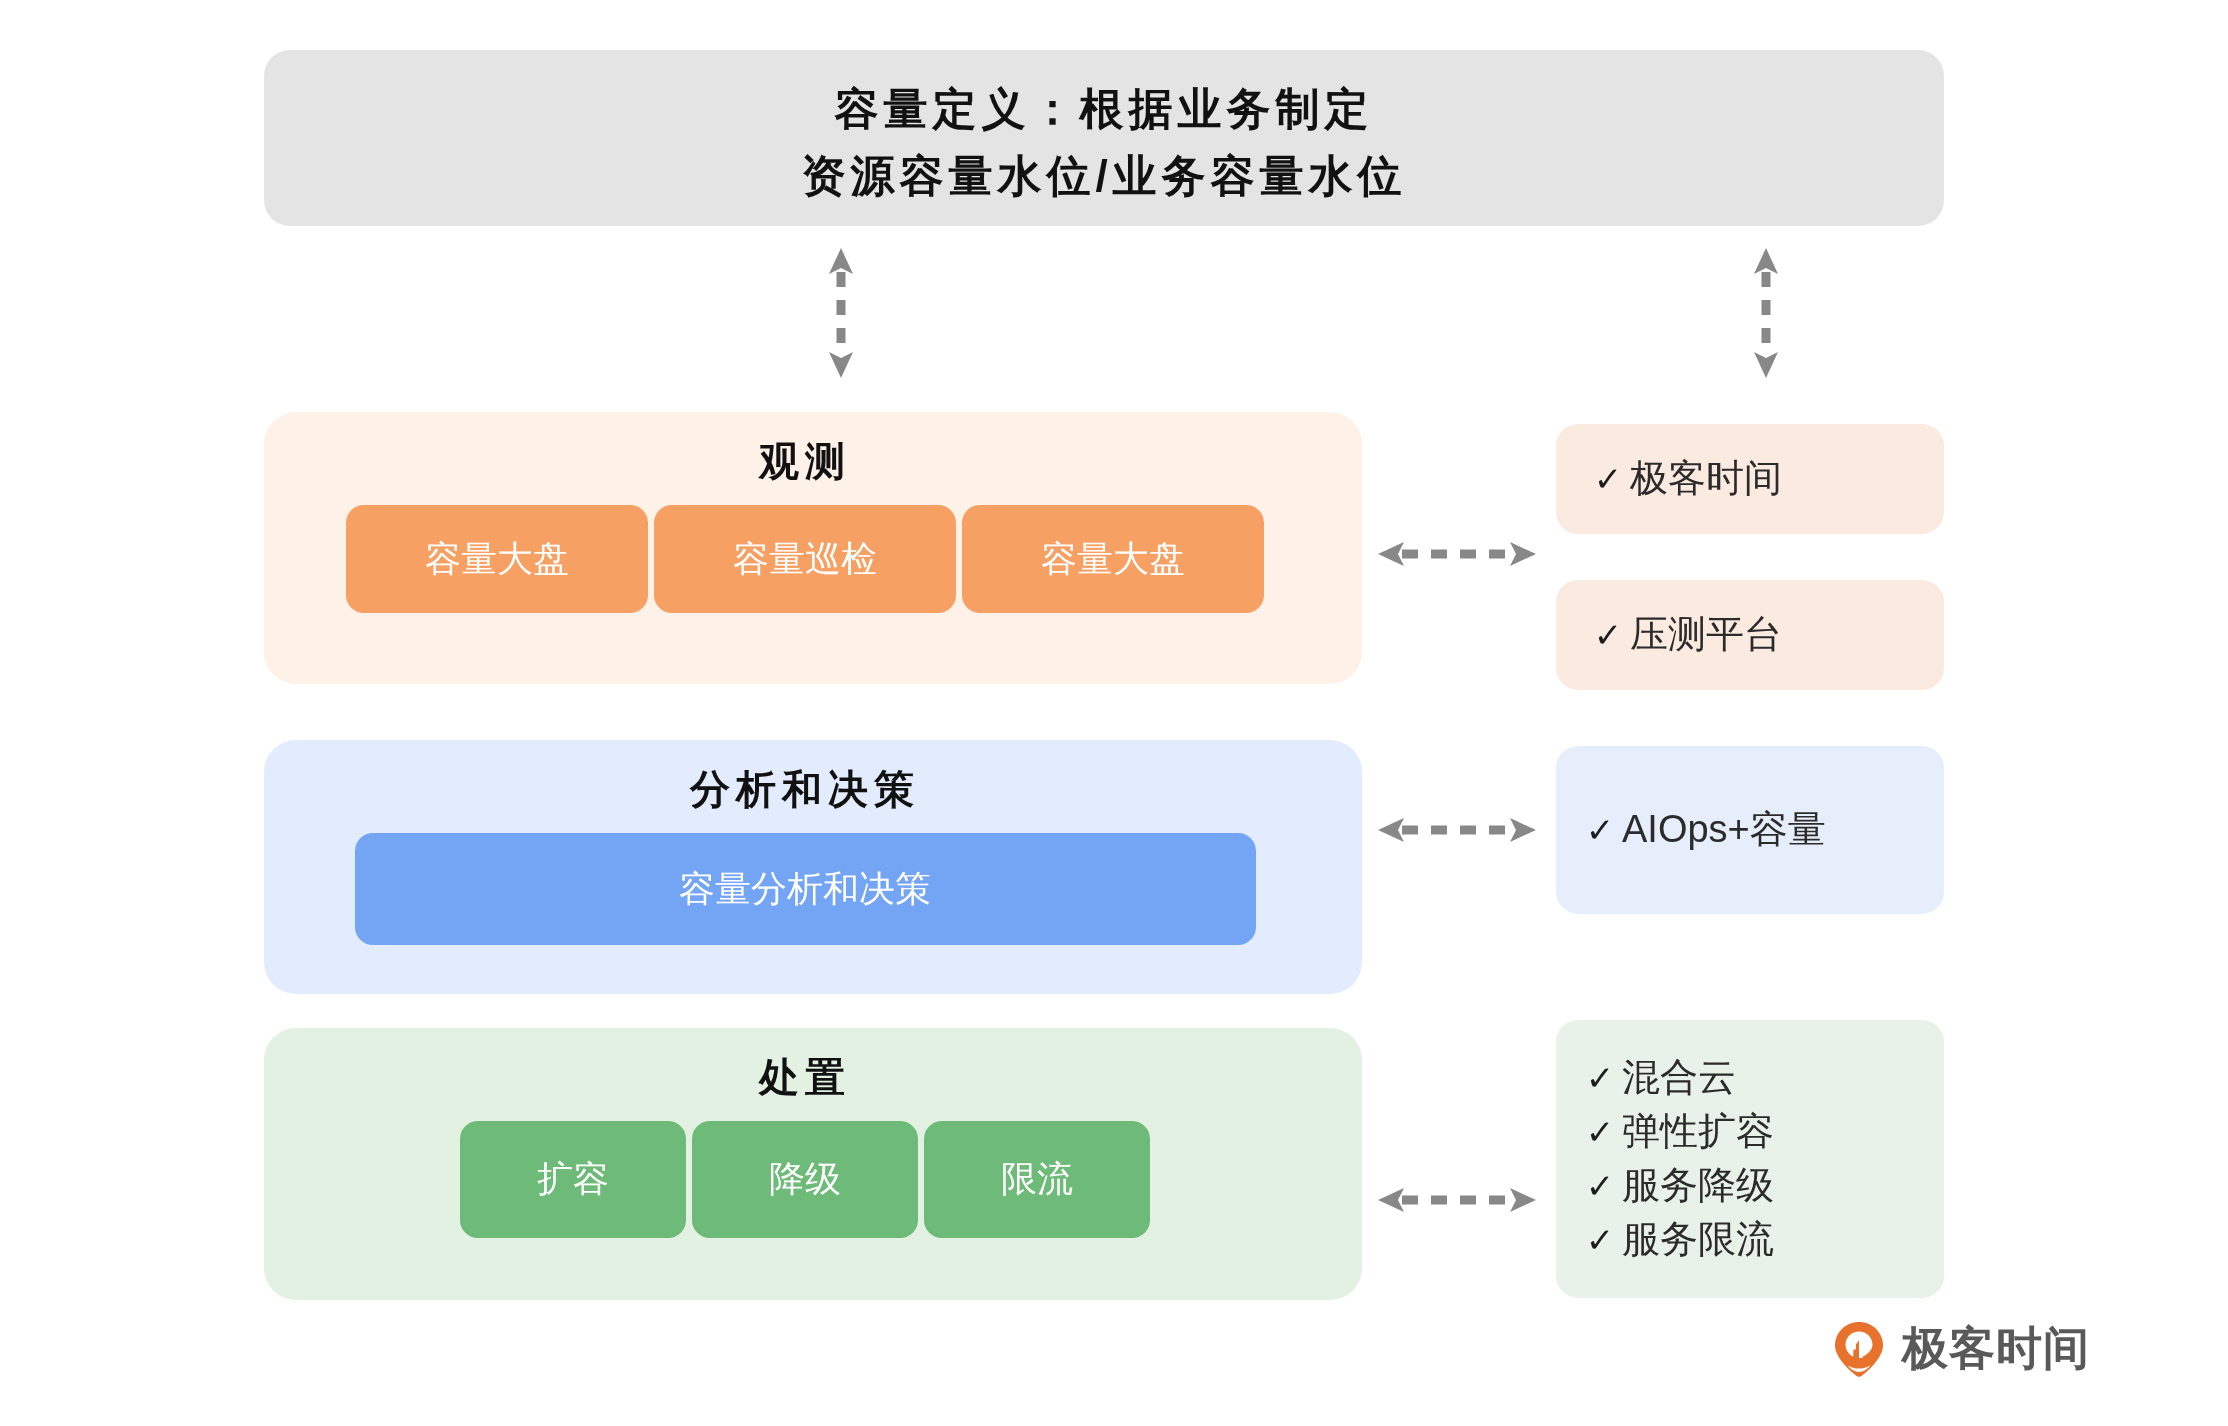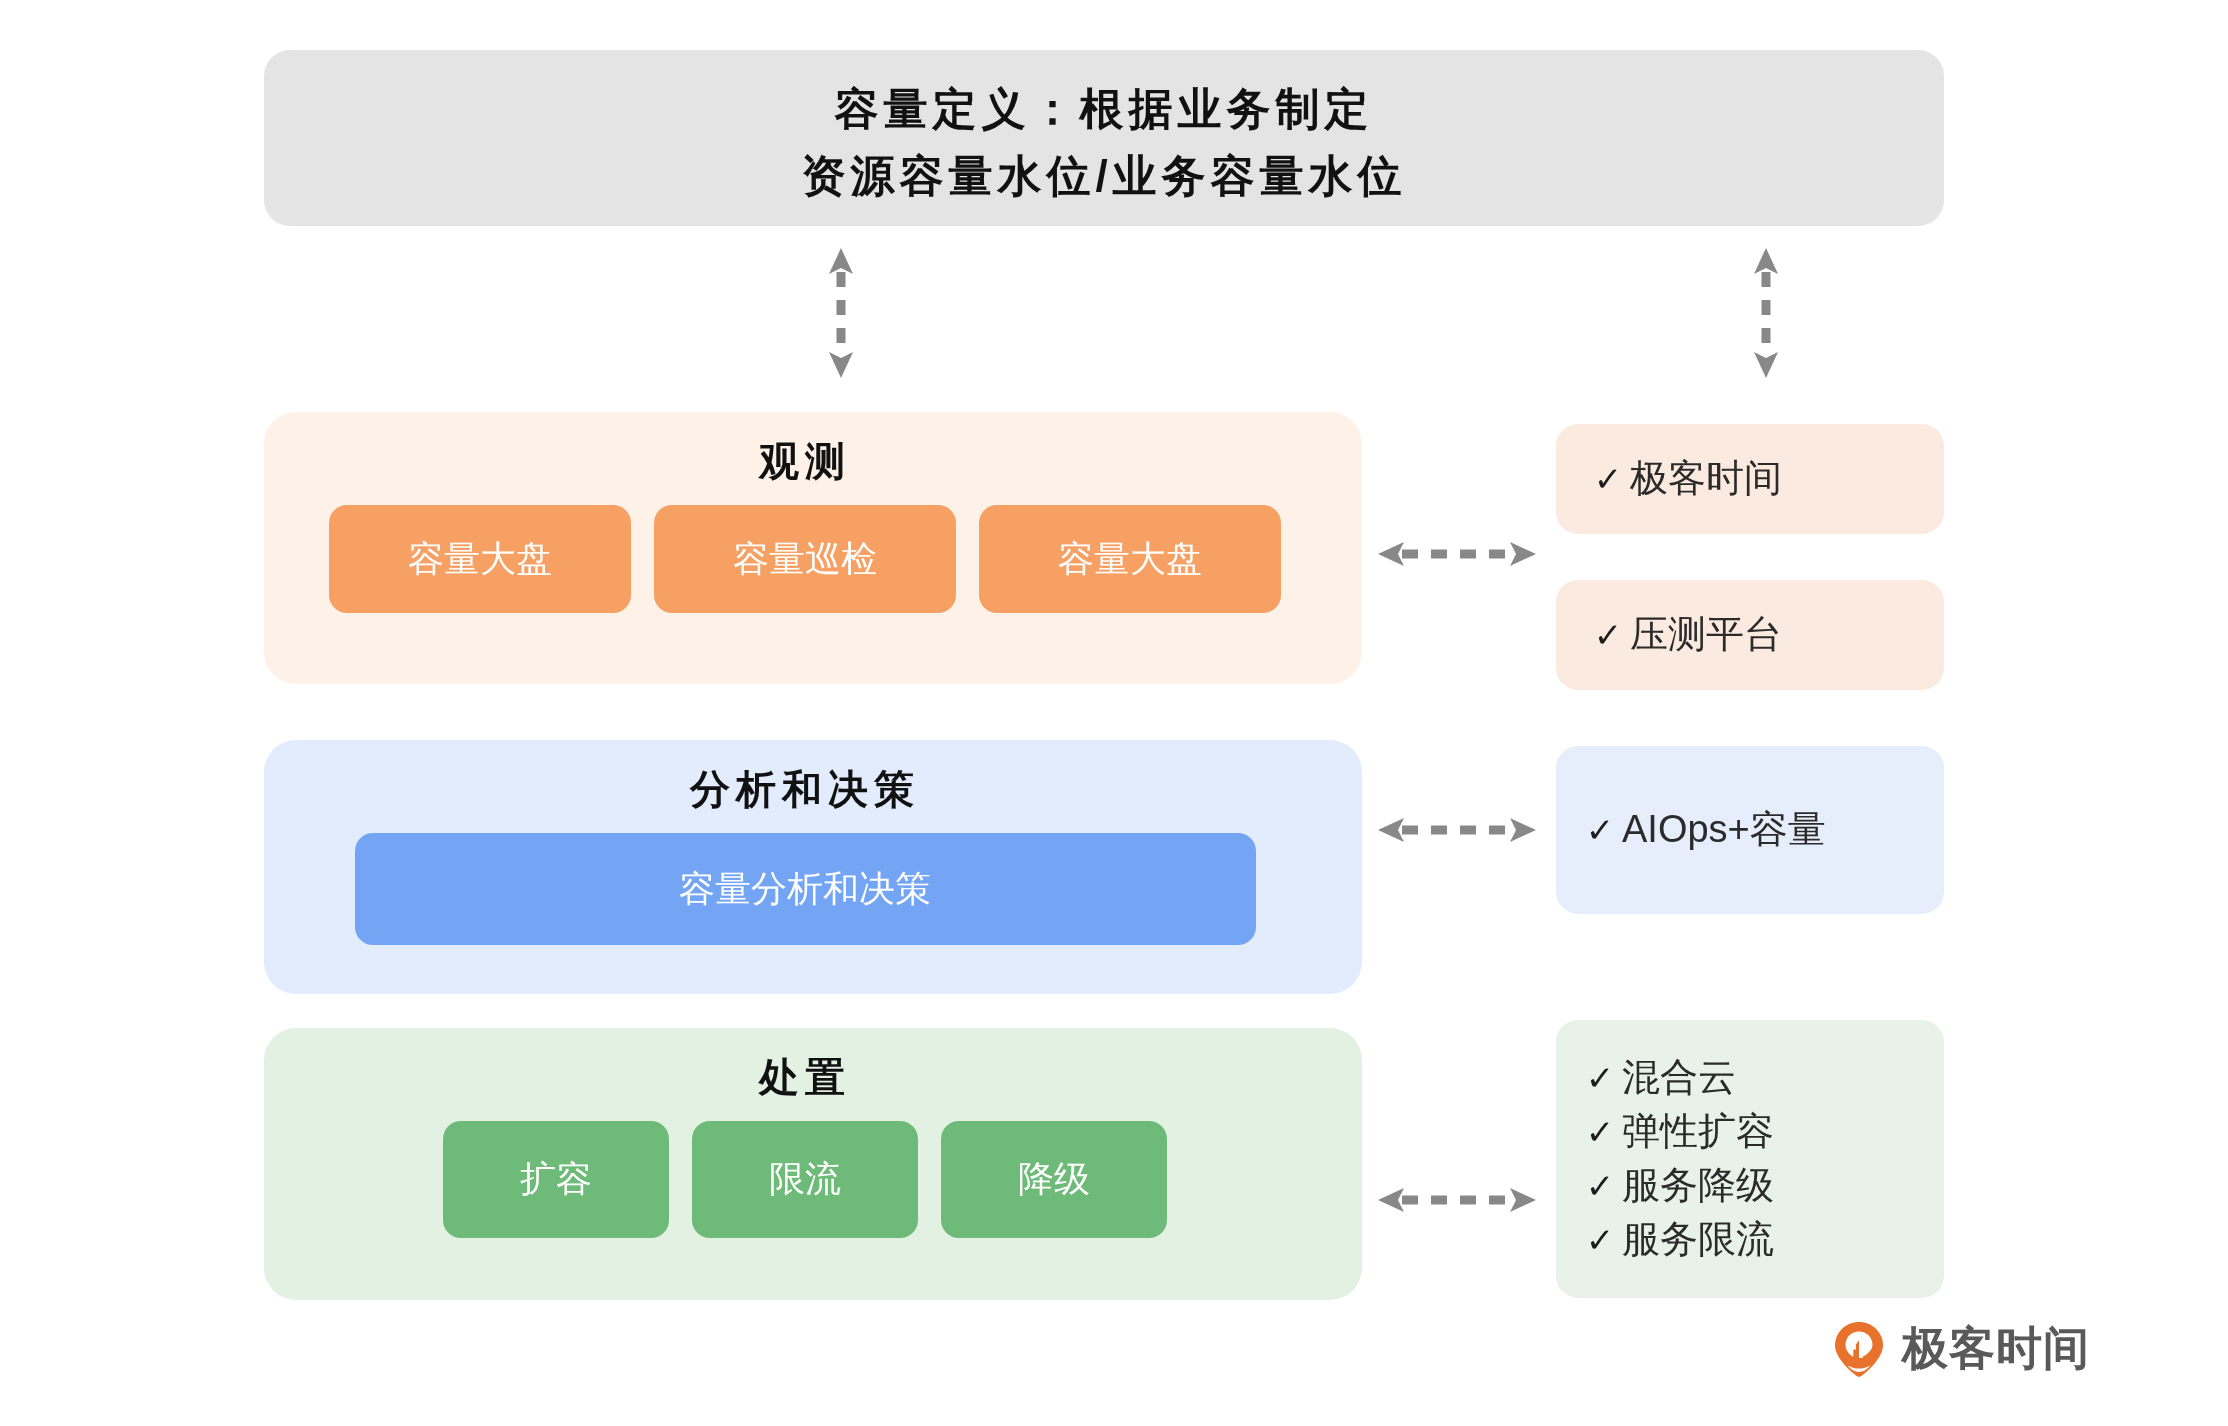--- a/index.html
+++ b/index.html
@@ -69,21 +69,21 @@
     text-align: center;
     font-size: 40px;
     font-weight: bold;
     color: #111111;
     letter-spacing: 6px;
     margin-bottom: 16px;
   }
   .chip-row {
     display: flex;
     justify-content: center;
-    gap: 23px;
+    gap: 6px;
   }
   .chip {
     border-radius: 18px;
     color: #ffffff;
     font-size: 36px;
     display: flex;
     align-items: center;
     justify-content: center;
     box-sizing: border-box;
   }
@@ -229,22 +229,22 @@
 
 <div class="group-panel panel-analysis">
   <div class="group-title">分析和决策</div>
   <div class="wide-chip">容量分析和决策</div>
 </div>
 
 <div class="group-panel panel-dispose">
   <div class="group-title">处置</div>
   <div class="chip-row">
     <div class="chip">扩容</div>
+    <div class="chip">降级</div>
     <div class="chip">限流</div>
-    <div class="chip">降级</div>
   </div>
 </div>
 
 <div class="side-card card-cap-platform">
   <div class="side-row">
     <span class="check-icon">✓</span>
     <span>极客时间</span>
   </div>
 </div>
 

